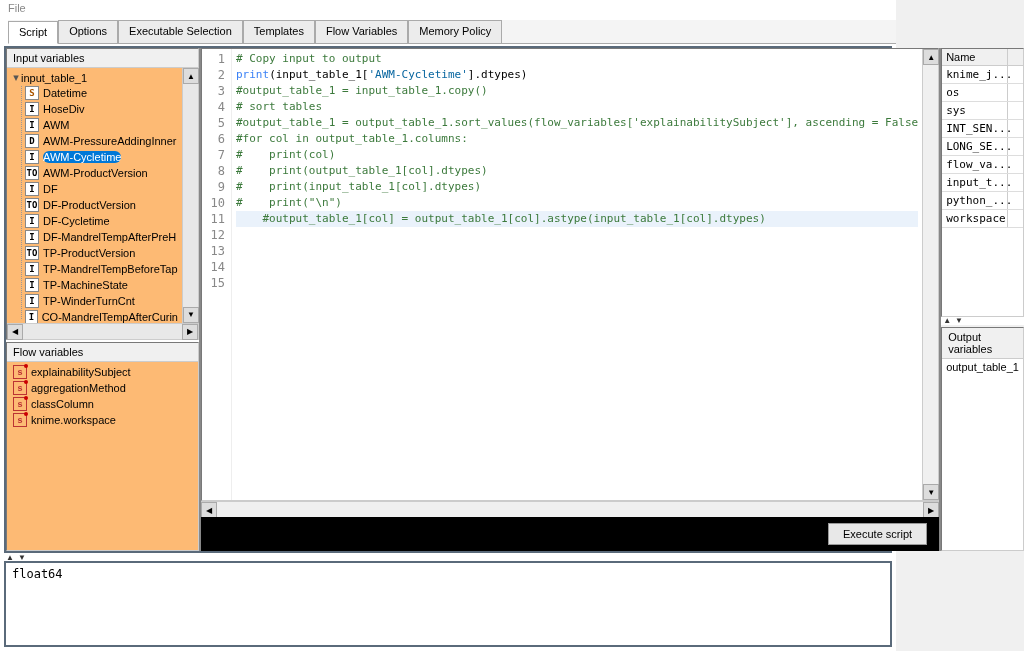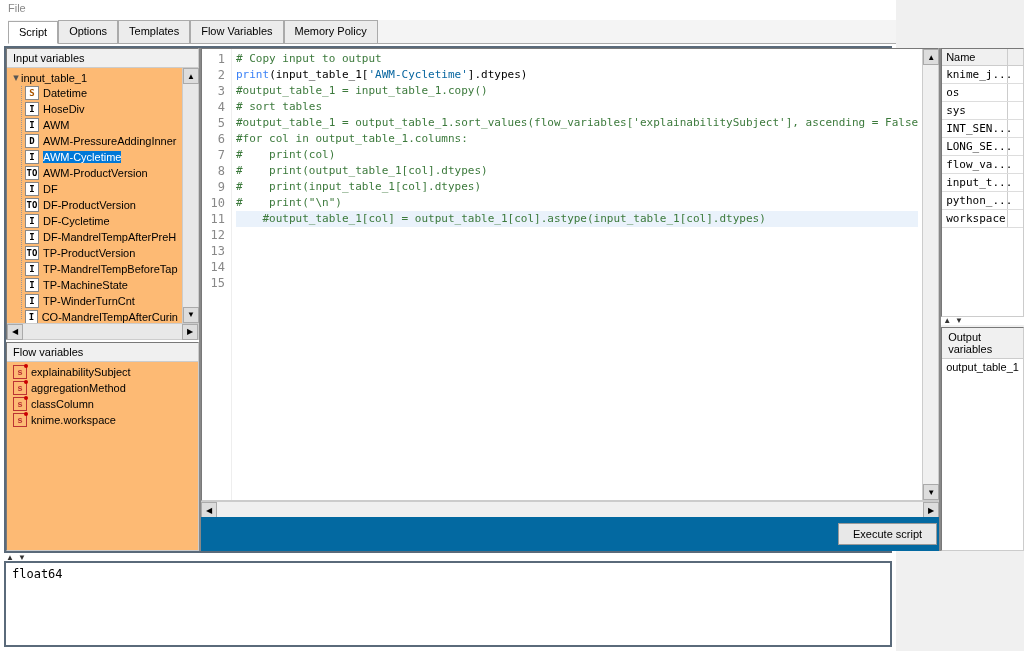--- a/index.html
+++ b/index.html
@@ -13,21 +13,21 @@
 .top-area { flex: 1; display: flex; }
 .left-col { width: 195px; display: flex; flex-direction: column; border-right: 2px solid #888; }
 .panel { border: 1px inset #ccc; display: flex; flex-direction: column; background: #fdba74; }
 .panel-header { background: #f0f0f0; padding: 3px 6px; font-size: 11px; border-bottom: 1px solid #ccc; }
 .input-vars-panel { flex: 1.4; min-height: 0; }
 .flow-vars-panel { flex: 1; min-height: 0; margin-top: 2px; }
 .tree-list { flex: 1; overflow: auto; padding: 2px; position: relative; }
 .tree-root { display: flex; align-items: center; padding: 1px 2px; cursor: pointer; }
 .tree-arrow { width: 10px; text-align: center; color: #555; }
 .tree-item { display: flex; align-items: center; padding: 1px 2px 1px 16px; cursor: pointer; white-space: nowrap; }
-.tree-item.selected .tree-label { background: #0078d7; color: #fff; }
+.tree-item.selected .tree-label { background: #0078d7; color: #fff; border-radius: 6px; }
 .type-badge { display: inline-flex; align-items: center; justify-content: center; width: 14px; height: 14px; border: 1px solid #888; background: #fff; font-size: 9px; font-weight: bold; margin-right: 4px; font-family: monospace; }
 .type-badge.s-type { color: #aa5500; }
 .tree-line { position: absolute; left: 14px; top: 18px; bottom: 4px; width: 0; border-left: 1px dotted #999; }
 .flow-item { display: flex; align-items: center; padding: 1px 4px; }
 .flow-badge { width: 14px; height: 14px; border: 1px solid #b33; color: #b33; font-size: 9px; font-weight: bold; display: inline-flex; align-items: center; justify-content: center; margin-right: 4px; position: relative; }
 .flow-badge::after { content: ""; position: absolute; top: -2px; right: -2px; width: 4px; height: 4px; background: #c00; border-radius: 50%; }
 .scroll-btns-v { width: 16px; display: flex; flex-direction: column; justify-content: space-between; background: #e8e8e8; border-left: 1px solid #ccc; }
 .sbtn { width: 16px; height: 16px; background: #ddd; border: 1px solid #aaa; display: flex; align-items: center; justify-content: center; font-size: 8px; cursor: pointer; }
 .list-wrap { display: flex; flex: 1; min-height: 0; }
 .hscroll { height: 16px; display: flex; background: #f0f0f0; border-top: 1px solid #ccc; }
@@ -35,21 +35,21 @@
 .center-col { flex: 1; display: flex; flex-direction: column; }
 .editor-wrap { flex: 1; display: flex; border: 1px inset #ccc; background: #fff; min-height: 0; }
 .gutter { width: 30px; background: #fff; color: #888; text-align: right; padding: 2px 6px 2px 2px; font-family: Consolas, monospace; font-size: 12px; border-right: 1px solid #eee; line-height: 16px; }
 .code { flex: 1; font-family: Consolas, monospace; font-size: 11px; padding: 2px 4px; line-height: 16px; white-space: pre; overflow: auto; }
 .code .s { color: #0866a0; }
 .code .c { color: #3c7a3c; }
 .code .fn { color: #3b82f6; }
 .hl-line { background: #eaf2fb; }
 .editor-vscroll { width: 16px; background: #f0f0f0; border-left: 1px solid #ccc; display: flex; flex-direction: column; justify-content: space-between; }
 .editor-hscroll { height: 16px; background: #f0f0f0; border-top: 1px solid #ccc; display: flex; }
-.buttons-row { display: flex; justify-content: flex-end; gap: 20px; padding: 6px 2px; background: #0369a1; }
+.buttons-row { display: flex; justify-content: flex-end; gap: 20px; padding: 6px 12px; background: #000000; }
 .btn { border: 1px solid #999; background: #e8e8e8; padding: 4px 14px; font-size: 11px; cursor: pointer; }
 .right-col { width: 96px; display: flex; flex-direction: column; border-left: 2px solid #888; }
 .right-table { flex: 1.2; border: 1px inset #ccc; background: #fff; overflow: hidden; }
 .rt-head { display: flex; background: #f0f0f0; border-bottom: 1px solid #ccc; }
 .rt-cell { border-right: 1px solid #ccc; padding: 2px 4px; font-size: 11px; }
 .rt-name { width: 66px; }
 .rt-row { display: flex; border-bottom: 1px solid #ddd; font-family: Consolas, monospace; font-size: 11px; }
 .out-vars { border: 1px inset #ccc; background: #fff; flex: 1; margin-top: 2px; }
 .split-handle { height: 8px; background: #fff; display: flex; align-items: center; }
 .split-handle span { display: inline-block; font-size: 8px; color: #333; padding: 0 2px; }
@@ -59,20 +59,21 @@
 <body>
 
 <div class="window">
   <div class="menubar">
     <span>File</span>
   </div>
 
   <div class="tabs">
     <div class="tab active">Script</div>
     <div class="tab">Options</div>
+    <div class="tab">Executable Selection</div>
     <div class="tab">Templates</div>
     <div class="tab">Flow Variables</div>
     <div class="tab">Memory Policy</div>
   </div>
 
   <div class="main">
     <div class="top-area">
 
       <div class="left-col">
         <div class="panel input-vars-panel">

